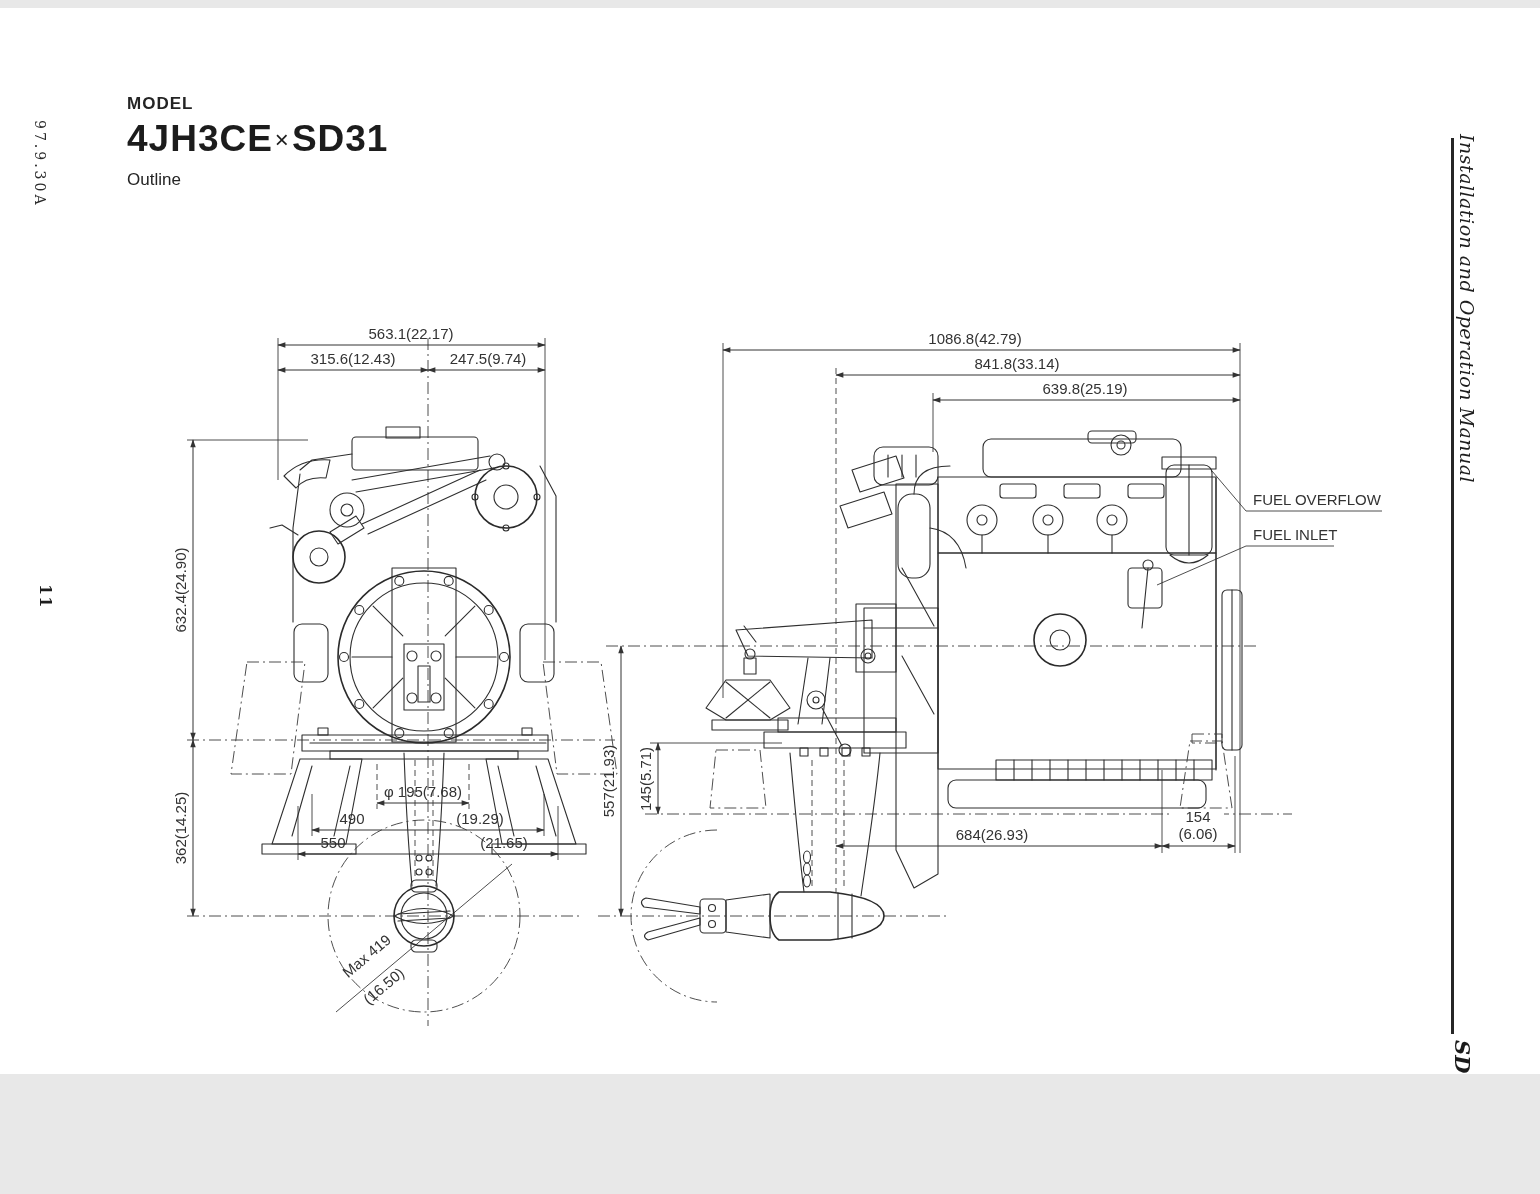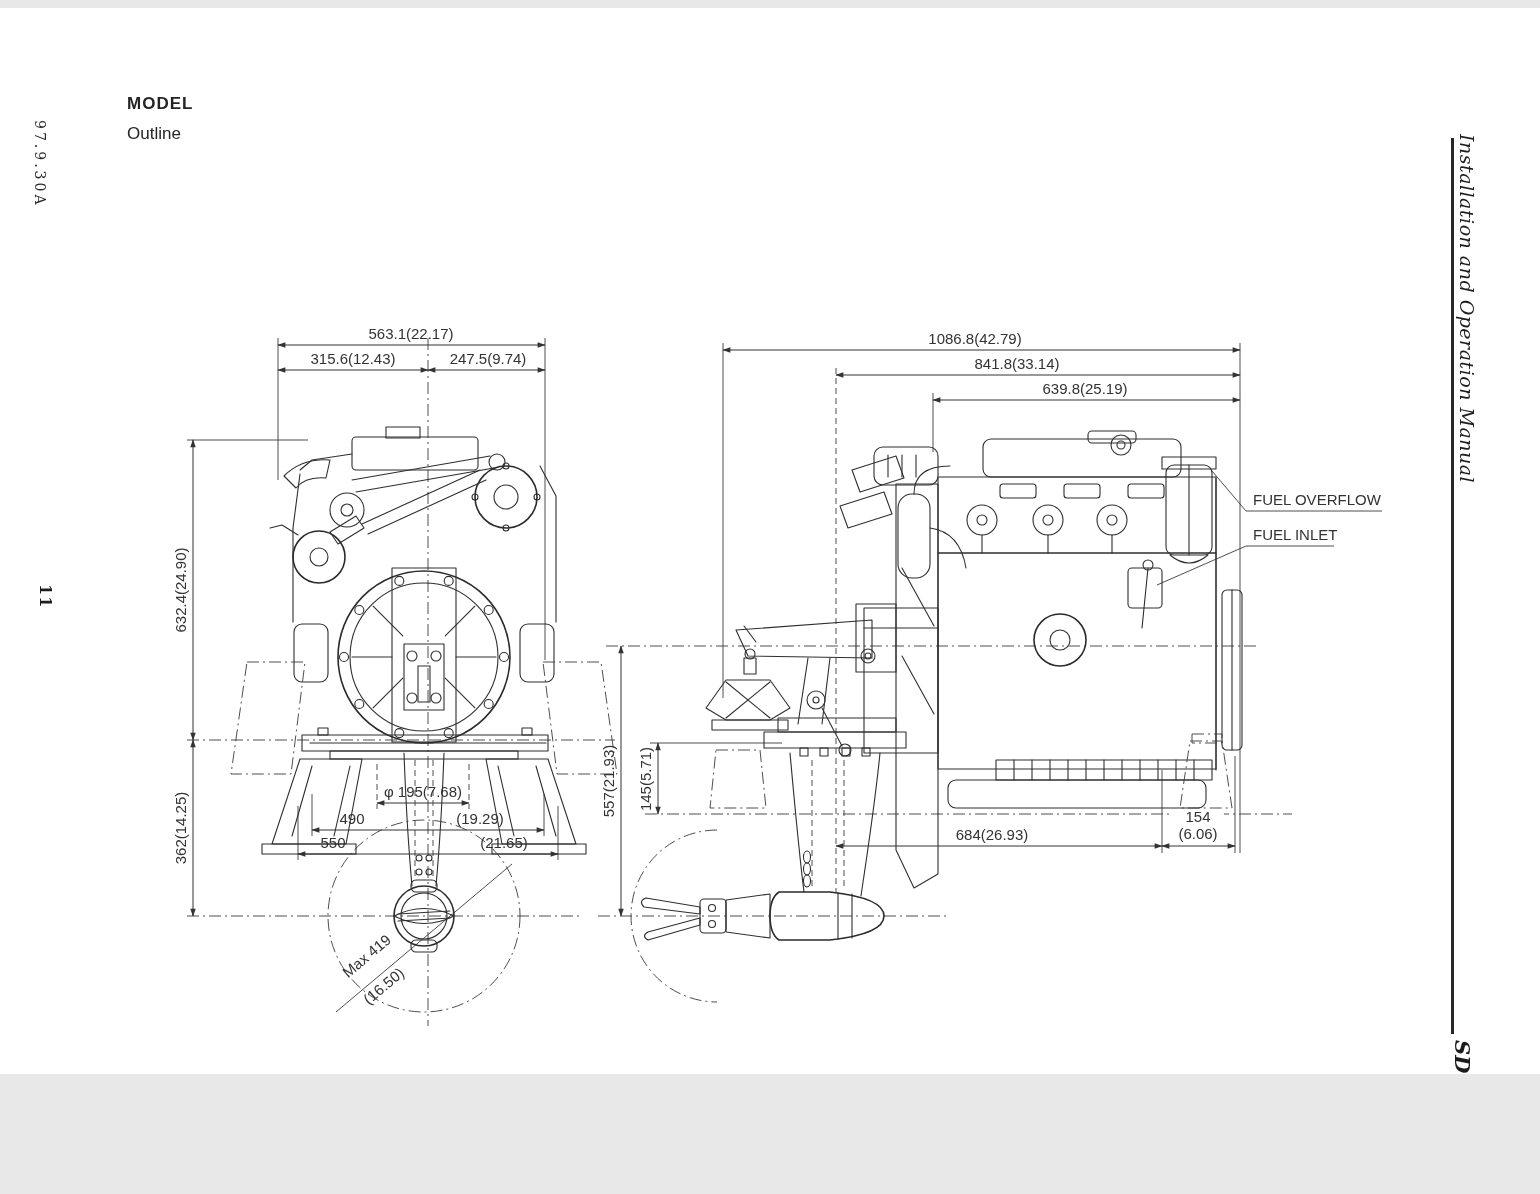--- a/index.html
+++ b/index.html
@@ -31,20 +31,21 @@
   .dsh{stroke:#3a3a3a;stroke-width:.9;fill:none;stroke-dasharray:6 4;}
   .wbg{fill:#ffffff;stroke:none;}
 </style>
 </head>
 <body>
 
 <div class="page">
 
   <div class="hdr">
     <div class="model-label">MODEL</div>
+    <div class="model-value"><span class="big">4JH3CE</span><span class="times">×</span><span class="big">SD31</span></div>
     <div class="outline">Outline</div>
   </div>
 
   <div class="vtext date-code">97.9.30A</div>
   <div class="vtext page-no">11</div>
   <div class="side-rule"></div>
   <div class="vtext manual-title">Installation and Operation Manual</div>
   <div class="vtext series-title">SD 20 &amp; 31</div>
 
   <svg width="1540" height="1194" viewBox="0 0 1540 1194">

